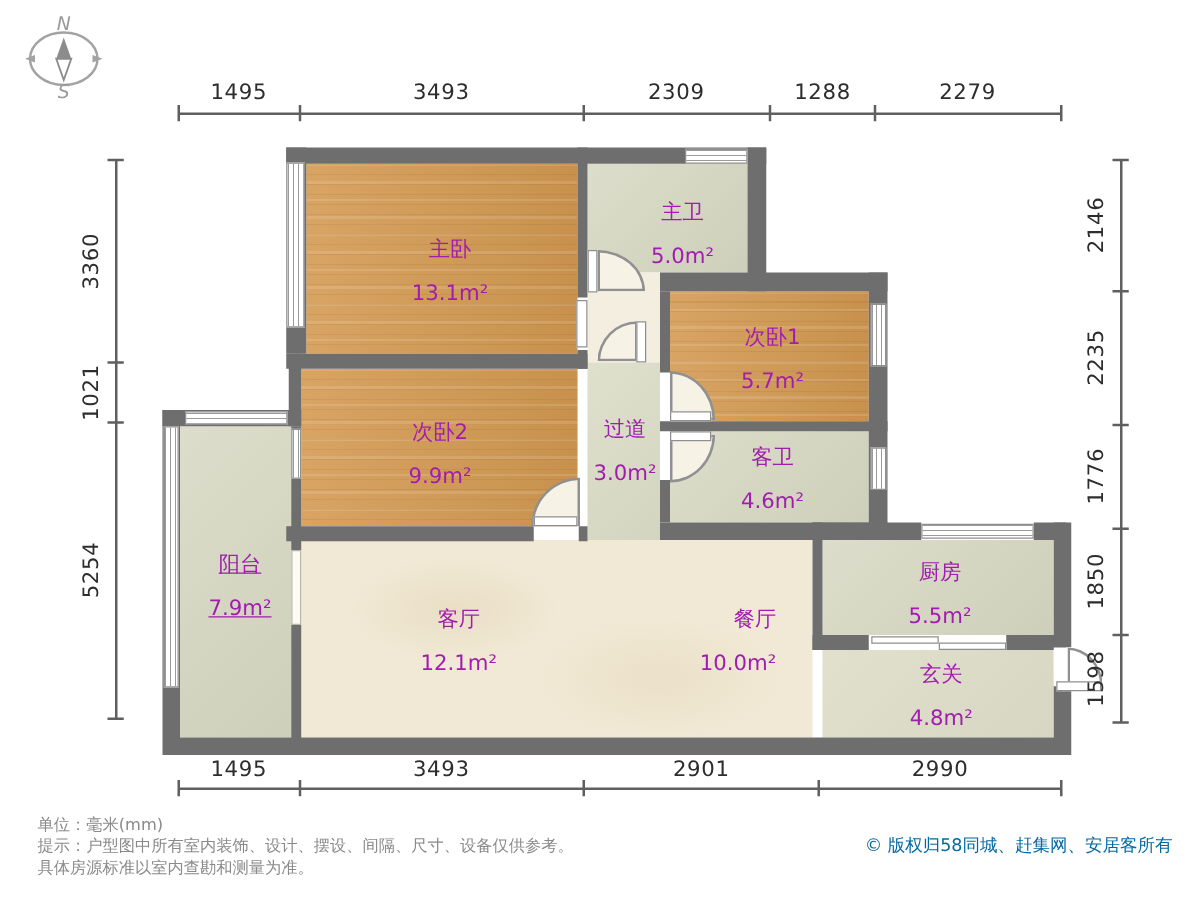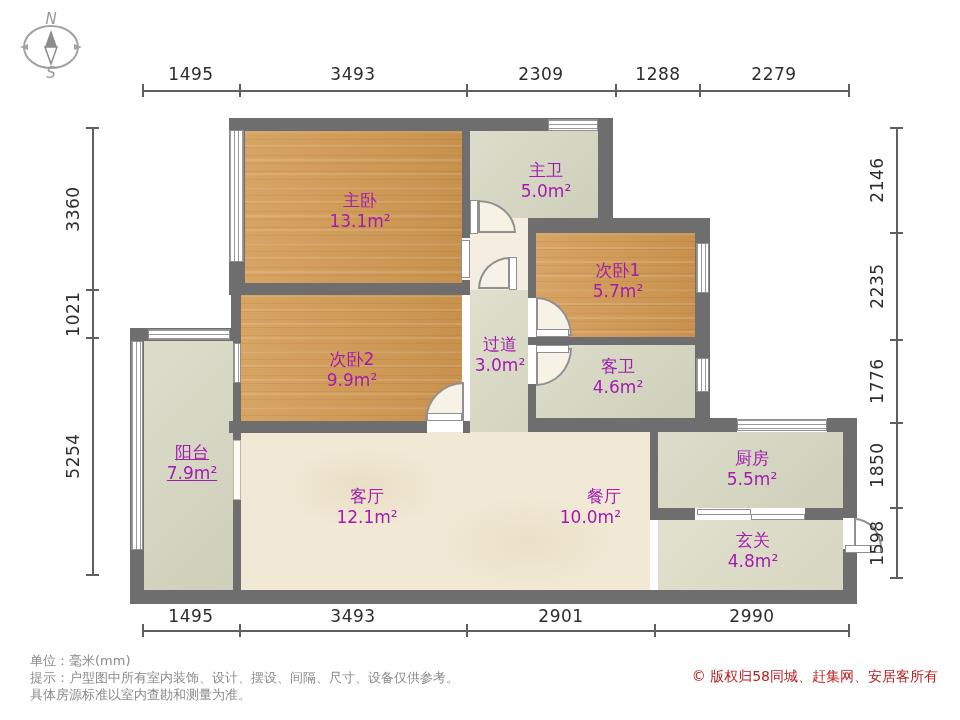--- a/index.html
+++ b/index.html
@@ -43,30 +43,30 @@
   .window.h{background-image:repeating-linear-gradient(to bottom, #9a9a9a 0 1px, rgba(0,0,0,0) 1px 4px);}
   .opening{position:absolute;background:#fdfbf4;border:1px solid #b8b8aa;box-sizing:border-box;}
   .door{position:absolute;background:#f7f2e6;border:2px solid #909090;box-sizing:border-box;}
   .door.tr{border-radius:0 100% 0 0;}
   .door.tl{border-radius:100% 0 0 0;}
   .door.br{border-radius:0 0 100% 0;}
   .door.white{background:#ffffff;}
   .leaf{position:absolute;background:#ffffff;border:1px solid #8f8f8f;box-sizing:border-box;}
   
   .room-label{position:absolute;text-align:center;color:#a21caf;font-size:17px;line-height:1.22;white-space:nowrap;}
-  .room-label .area{display:block;font-size:17px;}
+  .room-label .area{display:block;font-size:17px;margin-top:14px;}
   
   .dline{position:absolute;background:#5f5f5f;}
   .tick{position:absolute;background:#5f5f5f;}
   .dim-num{position:absolute;width:90px;height:22px;text-align:center;
     font-size:17px;color:#2d2d2d;letter-spacing:0.5px;}
   .dim-num.rot{transform:rotate(-90deg);}
   
   .foot{position:absolute;color:#8a8a8a;font-size:13px;line-height:17px;}
-  .copyright{position:absolute;right:22px;top:668px;color:#b91c1c;font-size:14px;text-align:right;}
+  .copyright{position:absolute;right:22px;top:668px;color:#0369a1;font-size:14px;text-align:right;}
 </style>
 </head>
 <body>
 
 <svg class="abs" style="left:12px;top:6px;" width="78" height="78" viewBox="0 0 78 78">
   <ellipse cx="39" cy="41" rx="27" ry="21" fill="none" stroke="#a3a3a3" stroke-width="2"></ellipse>
   <polygon points="8,41 16,38 16,44" fill="#a3a3a3"></polygon>
   <polygon points="70,41 62,38 62,44" fill="#a3a3a3"></polygon>
   <polygon points="39,24 45,41 33,41" fill="#8c8c8c"></polygon>
   <polygon points="33,41 45,41 39,58" fill="#ffffff" stroke="#8c8c8c" stroke-width="1.5"></polygon>
@@ -146,21 +146,21 @@
   <span class="area">13.1m²</span>
 </div>
 <div class="room-label" style="left:491px;top:160px;width:110px;">
   <span>主卫</span>
   <span class="area">5.0m²</span>
 </div>
 <div class="room-label" style="left:563px;top:260px;width:110px;">
   <span>次卧1</span>
   <span class="area">5.7m²</span>
 </div>
-<div class="room-label" style="left:297px;top:349px;width:110px;">
+<div class="room-label" style="left:297px;top:336px;width:110px;">
   <span>次卧2</span>
   <span class="area">9.9m²</span>
 </div>
 <div class="room-label" style="left:460px;top:334px;width:80px;">
   <span>过道</span>
   <span class="area">3.0m²</span>
 </div>
 <div class="room-label" style="left:563px;top:356px;width:110px;">
   <span>客卫</span>
   <span class="area">4.6m²</span>

